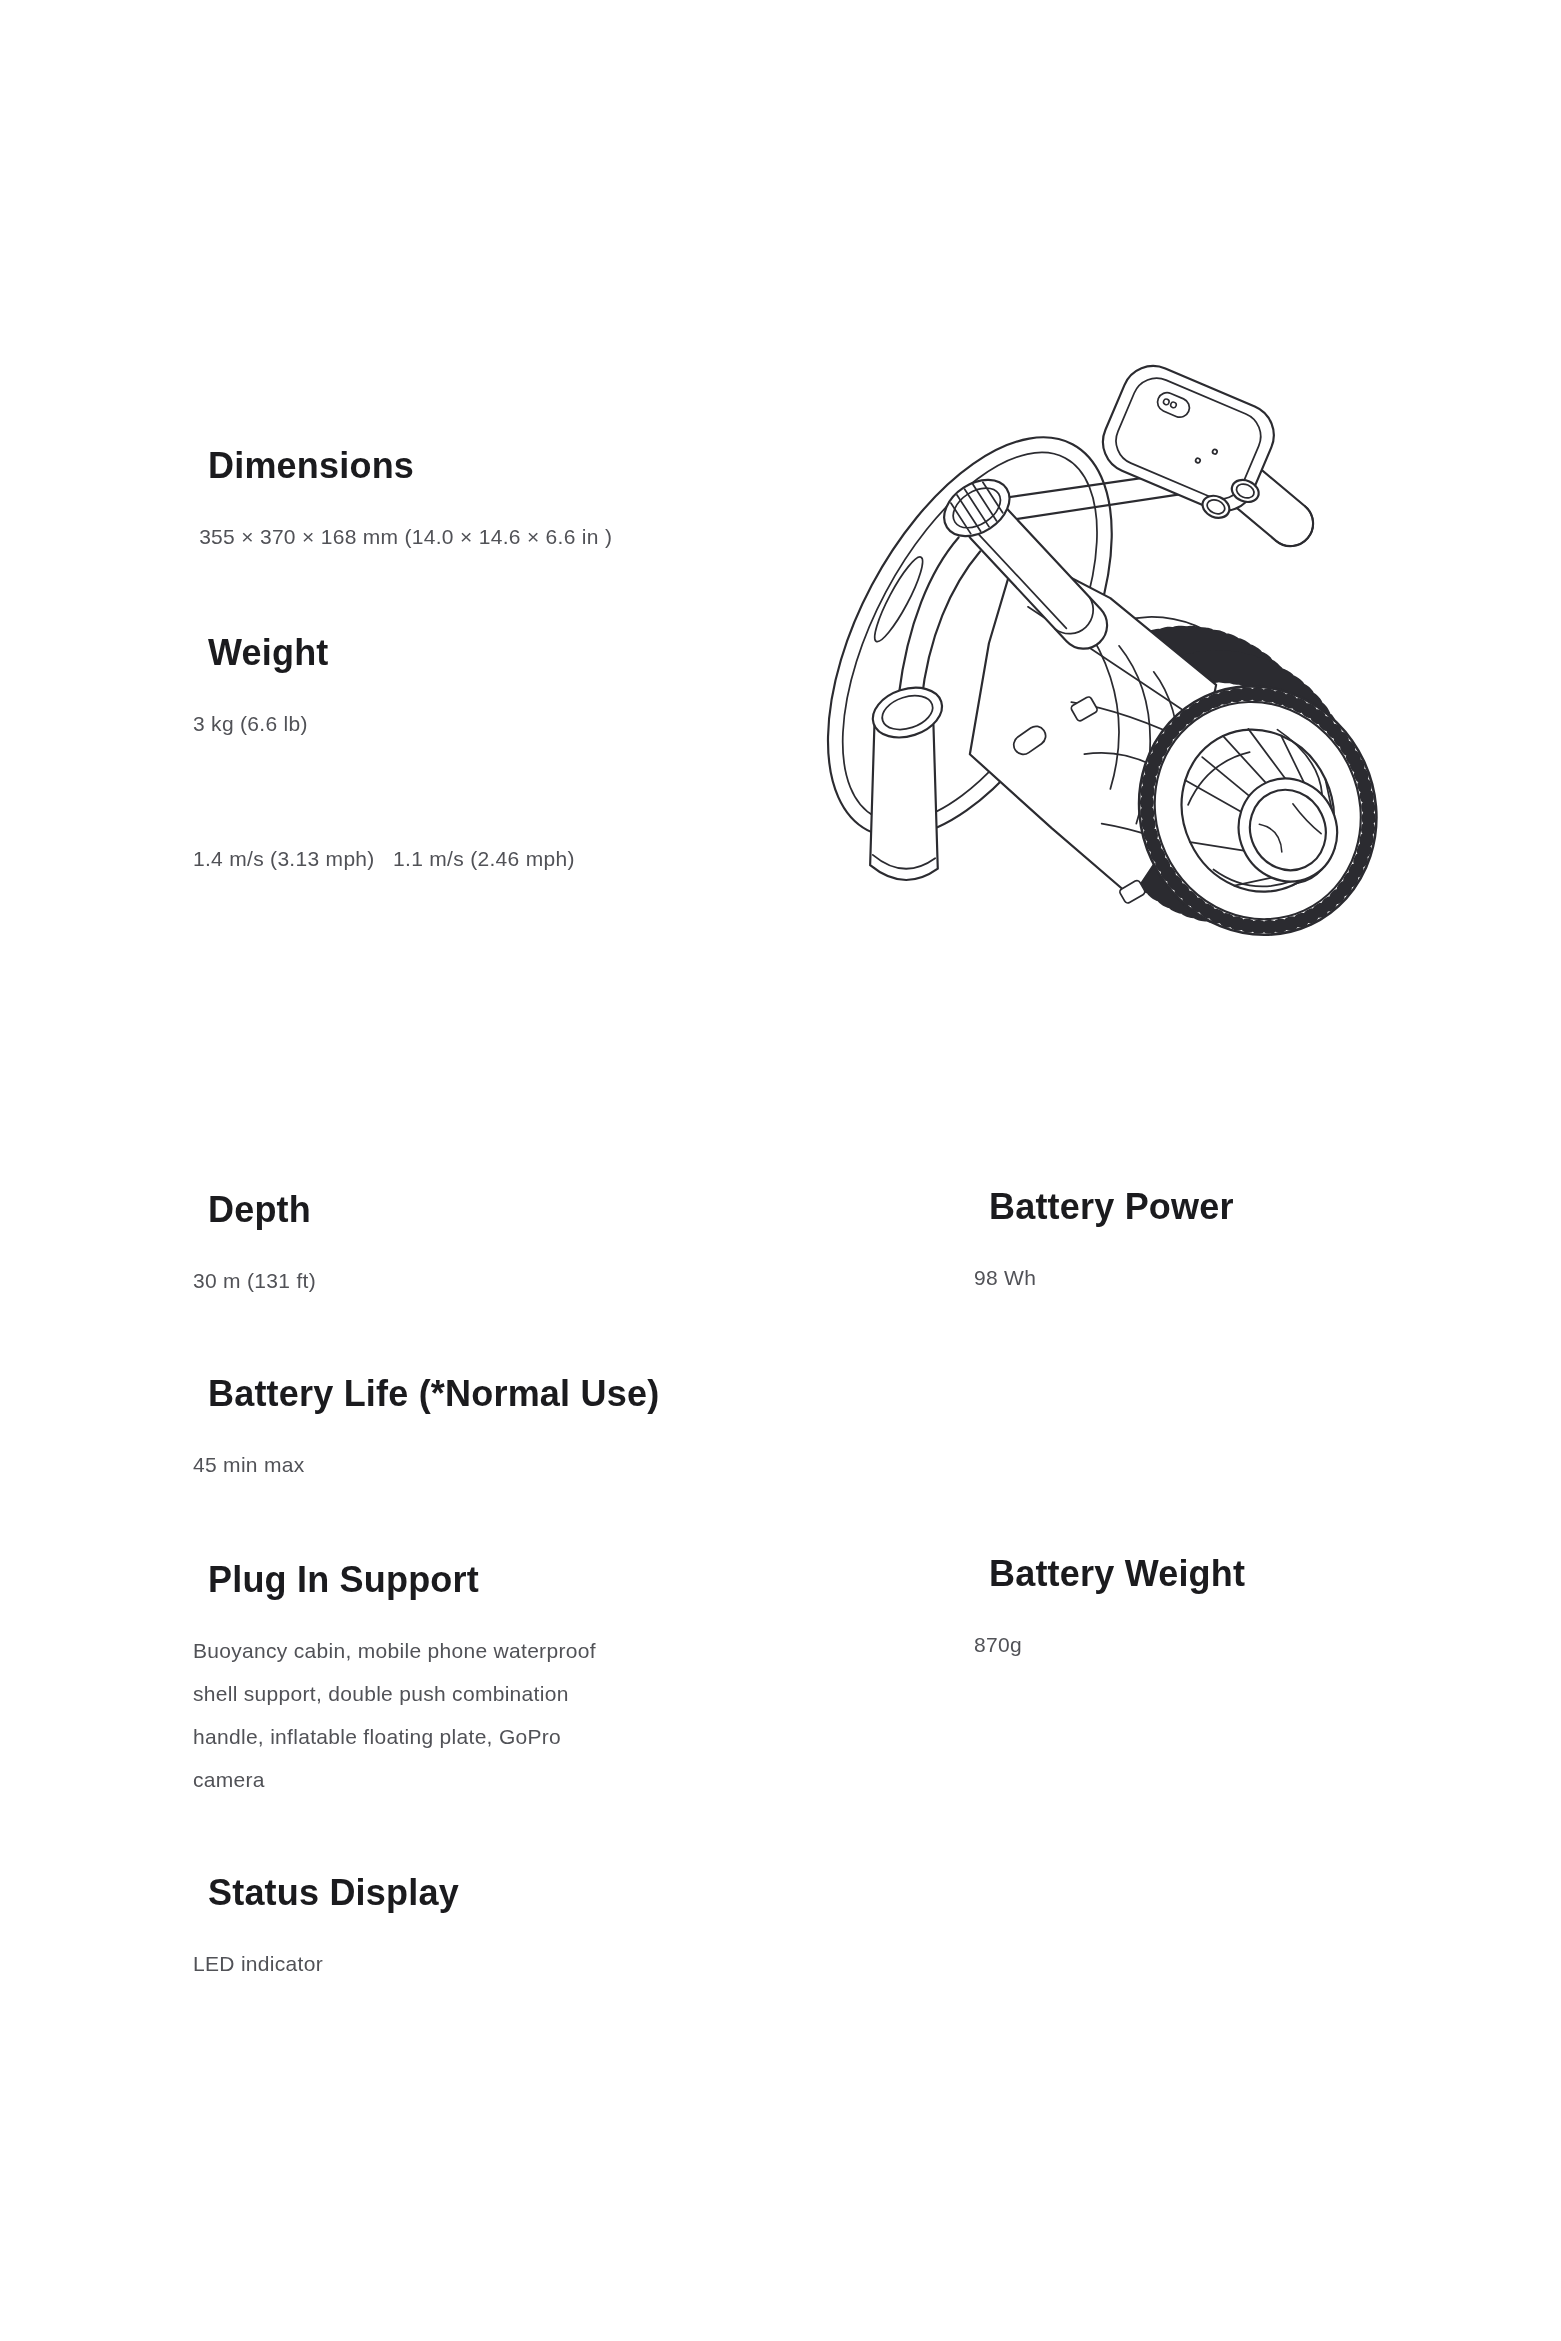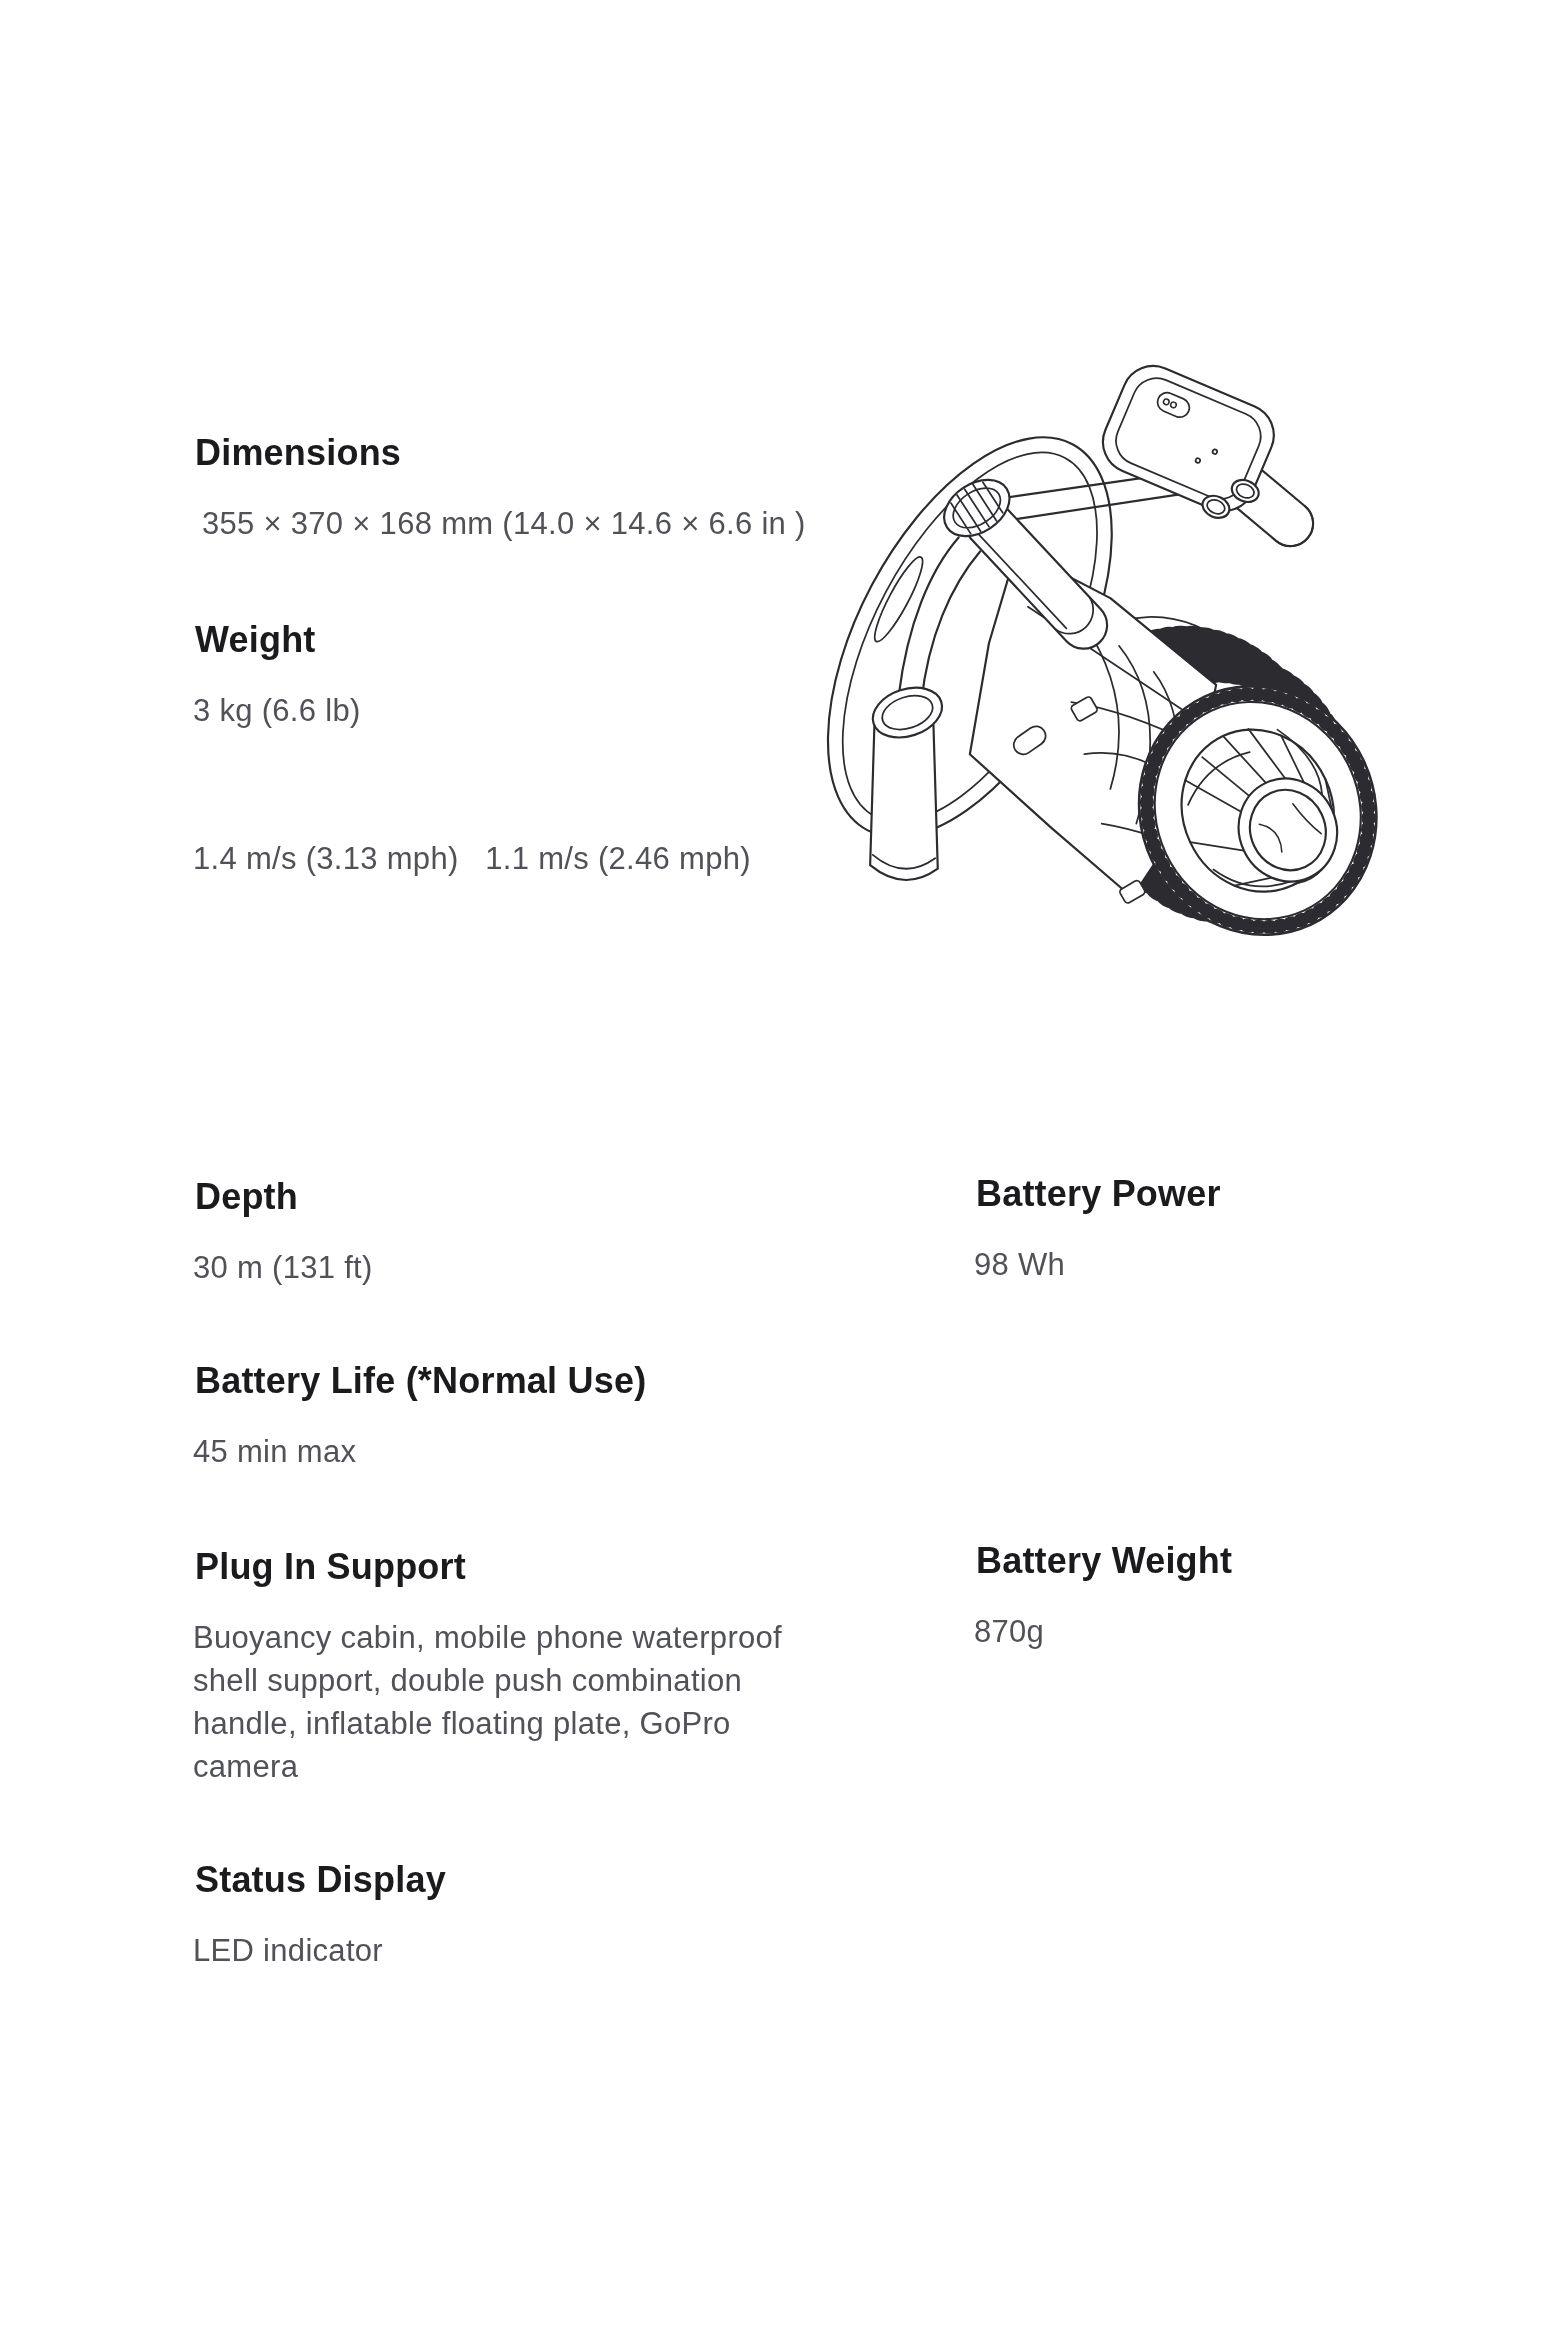--- a/index.html
+++ b/index.html
@@ -3,25 +3,25 @@
 <meta charset="utf-8">
 <style>
   html,body{margin:0;padding:0;background:#ffffff;}
   body{
     width:1562px;height:2342px;position:relative;overflow:hidden;
     font-family:"Liberation Sans", sans-serif;
   }
   .page{position:absolute;inset:0;background:#ffffff;}
   .spec{position:absolute;}
   .spec h3{
-    margin:2px;font-size:36px;line-height:36px;font-weight:700;
+    margin:15px;font-size:36px;line-height:36px;font-weight:700;
     color:#1b1b1e;letter-spacing:0.2px;white-space:pre;
   }
   .spec .val{
-    margin:31px 0 0 0;font-size:31px;line-height:43px;font-weight:400;
+    margin:31px 0 0 0;font-size:21px;line-height:43px;font-weight:400;
     color:#515257;letter-spacing:0.3px;white-space:pre-wrap;
   }
   .spec.wide .val{max-width:625px;}
   .illu{position:absolute;left:824px;top:338px;width:564px;height:633px;}
   svg *{vector-effect:none;}
 </style>
 </head>
 <body>
 
 <div class="page">

